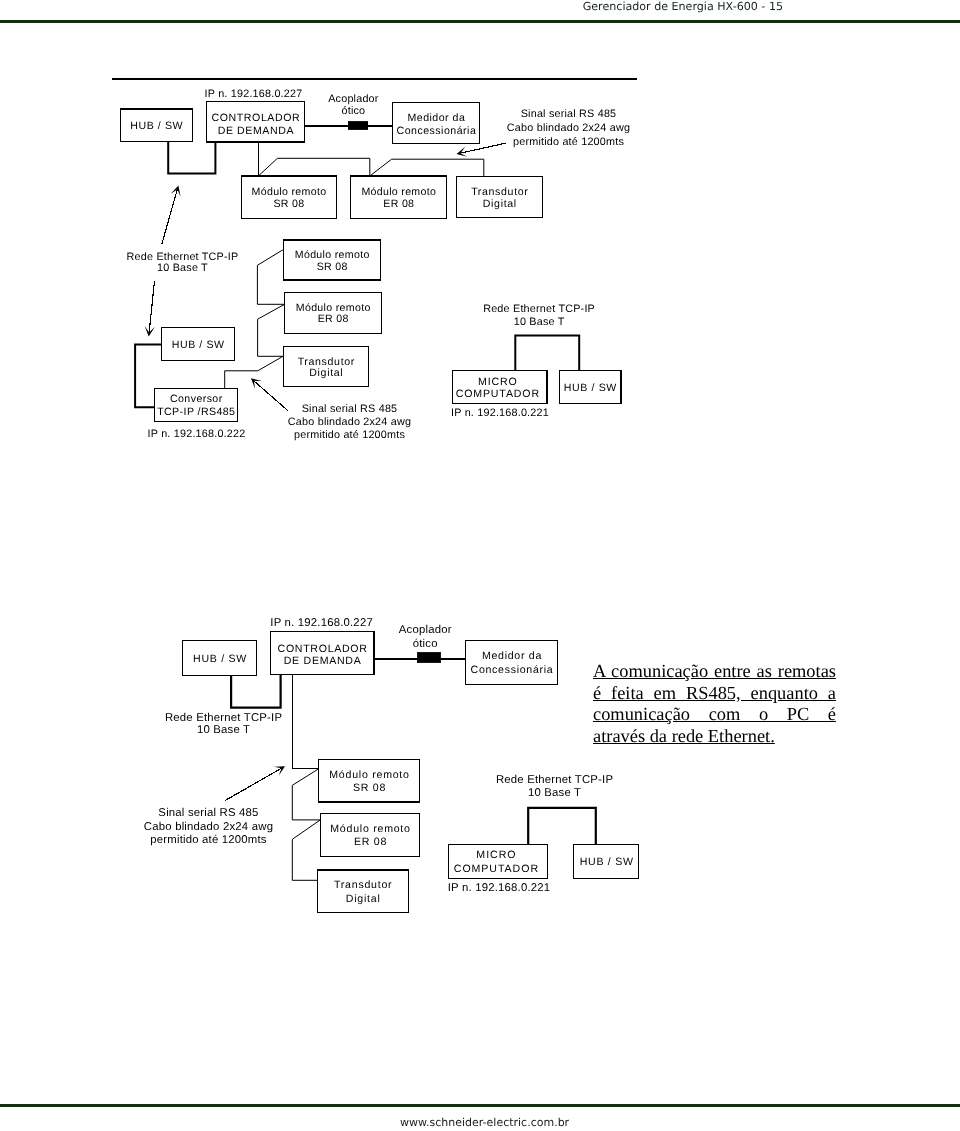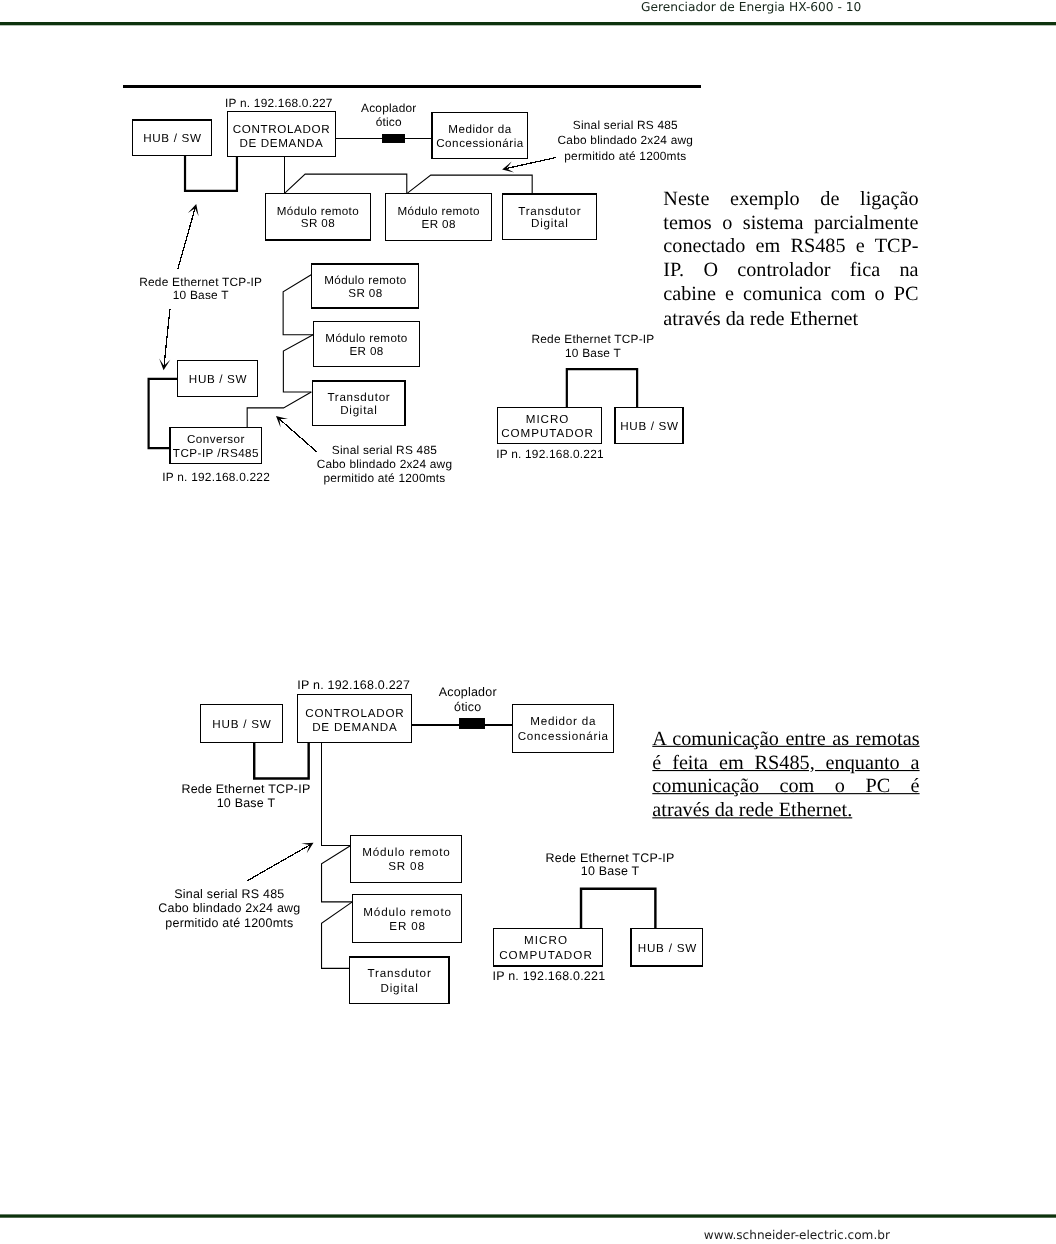--- a/index.html
+++ b/index.html
@@ -6,38 +6,38 @@
   html,body{margin:0;padding:0;background:#fff;}
   body{width:960px;height:1131px;position:relative;overflow:hidden;
        font-family:"Liberation Sans",sans-serif;color:#000;
        -webkit-font-smoothing:antialiased;
        text-rendering:geometricPrecision;}
   .page{position:absolute;left:0;top:0;width:960px;height:1131px;}
   .hdr-title{position:absolute;left:380px;width:403px;top:0px;text-align:right;
              font-family:"DejaVu Sans",sans-serif;font-size:11.1px;font-weight:400;color:#16261a;}
   .hdr-rule{position:absolute;left:0;top:20px;width:960px;height:3px;background:#0d330d;}
   .ftr-rule{position:absolute;left:0;top:1104px;width:960px;height:3px;background:#0d330d;}
-  .ftr-txt{position:absolute;left:400px;width:409px;top:1116px;text-align:right;
+  .ftr-txt{position:absolute;left:400px;width:409px;top:1116px;
            font-family:"DejaVu Sans",sans-serif;font-size:11px;color:#1b1b1b;}
   svg.diag{position:absolute;left:0;top:0;overflow:visible;}
   svg.diag text{font-family:"Liberation Sans",sans-serif;fill:#000;
     -webkit-font-smoothing:antialiased;text-rendering:geometricPrecision;}
   svg.diag rect,svg.diag line{shape-rendering:crispEdges;}
   svg.diag polyline,svg.diag polygon{shape-rendering:geometricPrecision;}
   .para{position:absolute;font-family:"Liberation Serif",serif;font-size:18.4px;
         line-height:21.7px;text-align:justify;text-justify:inter-word;color:#000;
         -moz-hyphens:none;hyphens:none;}
   .para.last{text-align-last:left;text-decoration:underline;}
 </style>
 </head>
 <body>
 
 <div class="page">
 
-  <div class="hdr-title">Gerenciador de Energia HX-600 - 10</div>
+  <div class="hdr-title">Gerenciador de Energia HX-600 - 15</div>
   <div class="hdr-rule"></div>
 
 <svg class="diag" width="960" height="470" viewBox="0 0 960 470">
 <line x1="112.0" y1="78.6" x2="637.0" y2="78.6" stroke="#000" stroke-width="2.20"></line>
 <polyline points="168.2,141.5 168.2,173.6 215.4,173.6 215.4,141.5" fill="none" stroke="#000" stroke-width="2.00"></polyline>
 <line x1="304.8" y1="125.9" x2="392.7" y2="125.9" stroke="#000" stroke-width="1.80"></line>
 <line x1="258.4" y1="141.5" x2="258.4" y2="176.0" stroke="#000" stroke-width="1.20"></line>
 <polyline points="258.4,176.0 277.4,158.3 369.8,158.3 369.8,176.0" fill="none" stroke="#000" stroke-width="1.00"></polyline>
 <polyline points="369.8,176.0 391.6,159.2 483.8,159.2 483.8,176.3" fill="none" stroke="#000" stroke-width="1.00"></polyline>
 <polyline points="282.9,249.8 257.4,265.3 257.4,304.3 284.6,304.3" fill="none" stroke="#000" stroke-width="1.00"></polyline>
@@ -226,19 +226,18 @@
 <g>
 <text x="499.0" y="291.0" font-size="11.35" text-anchor="middle" letter-spacing="0.20">IP n. 192.168.0.221</text>
 </g>
 <g>
 <text x="208.5" y="216.0" font-size="11.35" text-anchor="middle" letter-spacing="0.20">Sinal serial RS 485</text>
 <text x="208.5" y="229.5" font-size="11.35" text-anchor="middle" letter-spacing="0.20">Cabo blindado 2x24 awg</text>
 <text x="208.5" y="243.0" font-size="11.35" text-anchor="middle" letter-spacing="0.20">permitido até 1200mts</text>
 </g>
 </svg>
 
-  <div class="para" style="left:603px;top:170px;width:232px;">Neste exemplo de ligação temos o sistema parcialmente conectado em RS485 e TCP-IP. O controlador fica na cabine e comunica com o PC através da rede Ethernet</div>
 
   <div class="para last" style="left:593px;top:661px;width:243px;">A comunicação entre as remotas é feita em RS485, enquanto a comunicação com o PC é através da rede Ethernet.</div>
 
   <div class="ftr-rule"></div>
   <div class="ftr-txt">www.schneider-electric.com.br</div>
 </div>
 
 </body></html>

